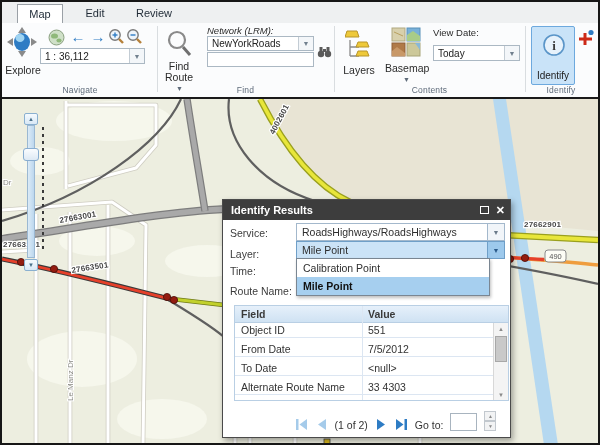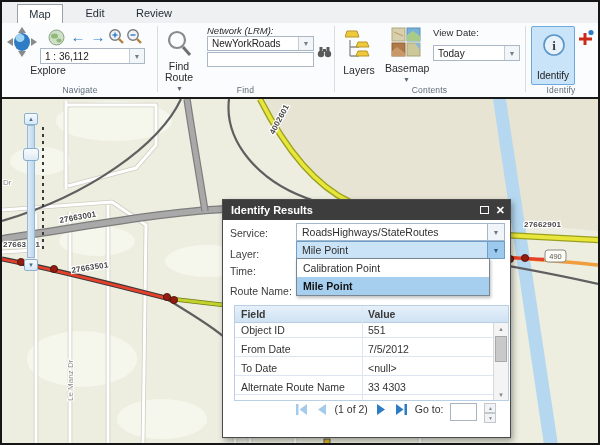--- a/index.html
+++ b/index.html
@@ -87,21 +87,21 @@
           color:#333; }
   .tscroll { position:absolute; right:0; top:17px; bottom:0; width:15px; background:#f4f4f4;
           border-left:1px solid #d8d8d8; }
   .tscroll .up,.tscroll .dn { position:absolute; left:0; right:0; height:11px; display:flex;
           align-items:center; justify-content:center; font-size:6px; color:#8a8a8a; }
   .tscroll .dn { bottom:0; }
   .tscroll .thumb { position:absolute; left:1px; right:1px; top:13px; height:26px;
           background:#c9c9c9; border:1px solid #a8a8a8; }
 
   .pager { position:absolute; left:0; right:8px; top:203px; height:28px; display:flex;
-           align-items:flex-start; justify-content:center; gap:7px; padding-left:66px; color:#333; }
+           align-items:flex-end; justify-content:center; gap:7px; padding-left:66px; color:#333; }
   .pgbtn { width:13px; height:13px; display:flex; }
   .goto-input { width:27px; height:18px; border:1px solid #a8b4bf; }
   .spin { width:12px; height:20px; display:flex; flex-direction:column; }
   .spin div { flex:1; border:1px solid #c2c8ce; background:#f2f3f4; font-size:5px; color:#8a8a8a;
            display:flex; align-items:center; justify-content:center; }
 </style>
 </head>
 <body>
 
 <div id="screen">
@@ -119,21 +119,21 @@
 
     <div class="ricon" style="left:5px;top:4px;">
       <svg width="30" height="36">
         <polygon points="15,0 19,6 11,6" fill="#8a8a8a"></polygon>
         <polygon points="15,30 19,24 11,24" fill="#8a8a8a"></polygon>
         <polygon points="0,15 6,11 6,19" fill="#8a8a8a"></polygon>
         <polygon points="30,15 24,11 24,19" fill="#8a8a8a"></polygon>
         <ellipse cx="15" cy="15" rx="8" ry="9" fill="#2e7cc4"></ellipse>
         <ellipse cx="13" cy="11" rx="4.5" ry="4" fill="#9fd4f2"></ellipse>
       </svg>
-      <div class="rlabel" style="left:-4px;top:37px;width:40px;margin-left:25px;">Explore</div>
+      <div class="rlabel" style="left:-4px;top:37px;width:40px;">Explore</div>
     </div>
     <div class="ricon" style="left:46px;top:6px;">
       <svg width="17" height="17">
           <circle cx="8.5" cy="8.5" r="7.5" fill="#cfe0c8" stroke="#8aa080"></circle>
           <ellipse cx="6.5" cy="7" rx="3.5" ry="2.6" fill="#8fb87a"></ellipse>
           <ellipse cx="11" cy="11.5" rx="2.6" ry="2" fill="#8fb87a"></ellipse>
         </svg>
     </div>
     <div class="ricon rlabel" style="left:66px;top:5px;width:20px;font-size:15px;font-weight:bold;color:#2e7cc4;">←</div>
     <div class="ricon rlabel" style="left:86px;top:5px;width:20px;font-size:15px;font-weight:bold;color:#2e7cc4;">→</div>
@@ -331,21 +331,21 @@
     <div class="dtitle">
       <span>Identify Results</span>
       <span class="winbtns">
         <span class="maxbox"></span>
         <span style="font-size:11px;font-weight:bold;">✕</span>
       </span>
     </div>
 
     <div class="dlabel" style="top:27px;">Service:</div>
     <div class="dcombo" style="top:23px;">
-      <span>RoadsHighways/StateRoutes</span>
+      <span>RoadsHighways/RoadsHighways</span>
       <span class="arrowbtn">▼</span>
     </div>
 
     <div class="dlabel" style="top:48px;">Layer:</div>
     <div class="dcombo sel" style="top:41px;">
       <span>Mile Point</span>
       <span class="arrowbtn">▼</span>
     </div>
 
     <div class="dlabel" style="top:65px;">Time:</div>

